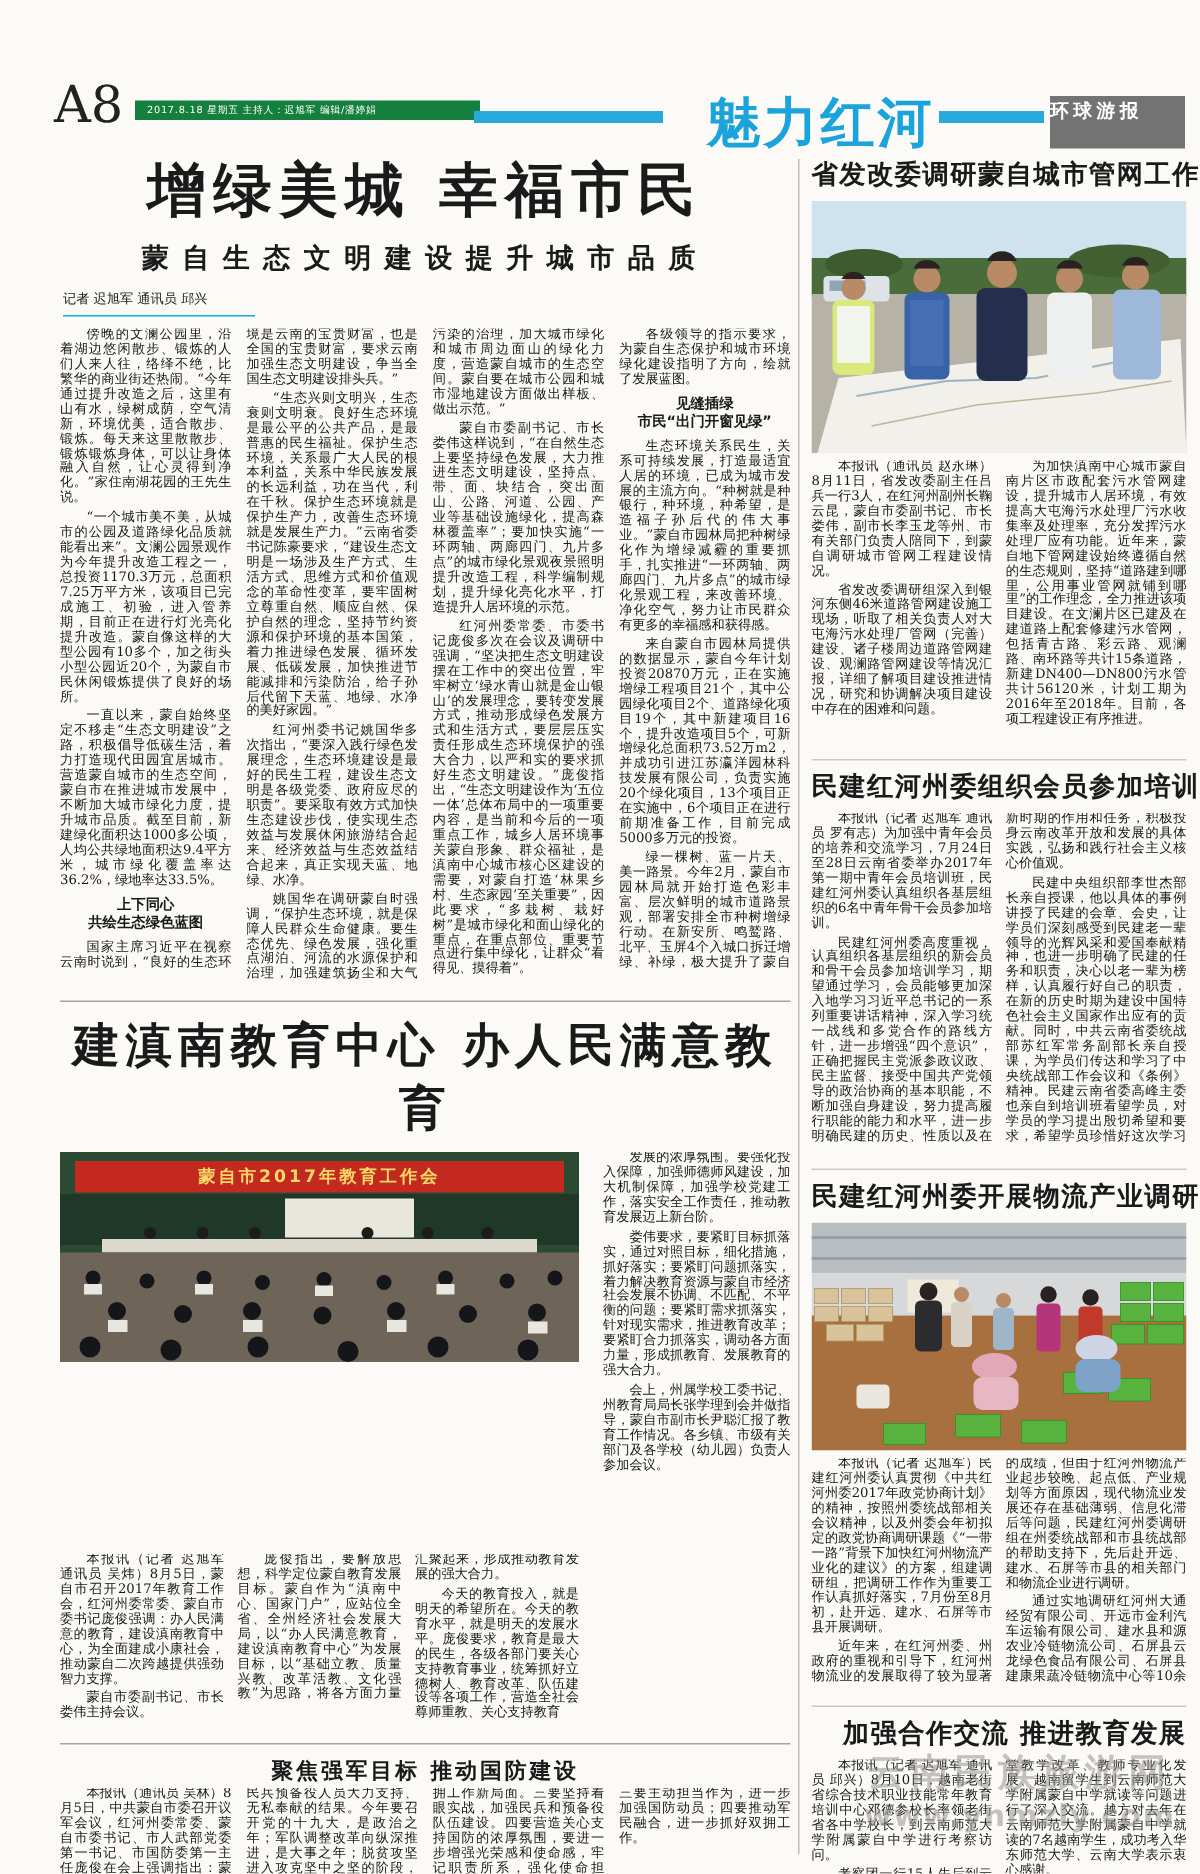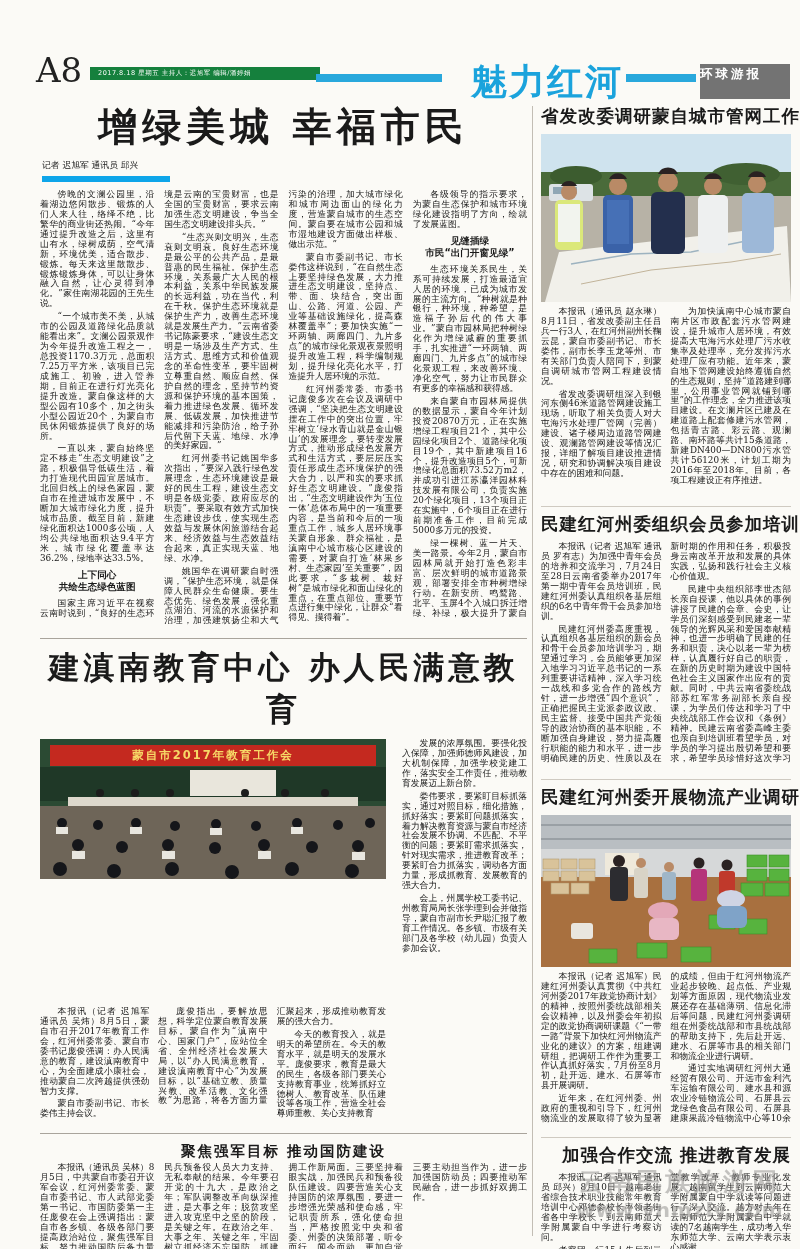--- a/index.html
+++ b/index.html
@@ -17,21 +17,21 @@
   
   .news-p{font-size:8.8px;line-height:1.13;text-align:justify;margin:0 0 3px;text-indent:2em;
        font-family:"DejaVu Serif",serif;color:#161616;}
   .subhead{text-align:center;font-weight:bold;font-size:9.6px;margin:5px 0;break-inside:avoid;
        font-family:"DejaVu Sans",sans-serif;}
   .subhead div{line-height:1.3;}
   
   .left-region{position:absolute;left:40px;top:96px;width:487px;}
   .h-lead{font-size:39px;font-weight:900;text-align:center;letter-spacing:5px;margin:4px 0 6px;}
   .h-lead-sub{font-size:18px;font-weight:700;text-align:center;letter-spacing:9px;margin:0 0 10px;}
-  .byline{width:128px;font-size:8.8px;font-family:"DejaVu Serif",serif;border-bottom:6px solid #0ea5e9;
+  .byline{width:128px;font-size:8.8px;font-family:"DejaVu Serif",serif;border-bottom:1px solid #0ea5e9;
        padding-bottom:4px;margin:0 0 8px 2px;}
   .cols-4{column-count:4;column-gap:10px;column-fill:auto;height:438px;overflow:hidden;}
   .hrule{border:none;border-top:1px solid #a9a49c;margin:10px 0 8px;}
   
   .h-edu{font-size:31px;font-weight:900;text-align:center;letter-spacing:4px;margin:2px 0 8px;}
   .edu-top{display:flex;gap:9px;}
   .edu-photo{width:306px;height:140px;flex:0 0 auto;background:#d946ef;position:relative;}
   .edu-banner{position:absolute;left:10px;top:6px;width:326px;height:21px;background:#c4291f;
        color:#f7d867;font-weight:bold;font-size:11.5px;line-height:21px;text-align:center;letter-spacing:2px;}
   .edu-rightcol{width:132px;height:262px;overflow:hidden;margin-left:47px;}
@@ -62,25 +62,26 @@
 <div class="mast-section">魅力红河</div>
 <div class="deco-bar" style="left:626px;width:70px;"></div>
 <div class="mast-paper">环球游报</div>
 
 <div class="vrule"></div>
 
 <div class="left-region">
 
   <div>
     <div class="h-lead">增绿美城  幸福市民</div>
+    <div class="h-lead-sub">蒙自生态文明建设提升城市品质</div>
     <div class="byline">记者 迟旭军 通讯员 邱兴</div>
     <div class="cols-4">
       <p class="news-p">傍晚的文澜公园里，沿着湖边悠闲散步、锻炼的人们人来人往，络绎不绝，比繁华的商业街还热闹。“今年通过提升改造之后，这里有山有水，绿树成荫，空气清新，环境优美，适合散步、锻炼。每天来这里散散步、锻炼锻炼身体，可以让身体融入自然，让心灵得到净化。”家住南湖花园的王先生说。</p>
       <p class="news-p">“一个城市美不美，从城市的公园及道路绿化品质就能看出来”。文澜公园景观作为今年提升改造工程之一，总投资1170.3万元，总面积7.25万平方米，该项目已完成施工、初验，进入管养期，目前正在进行灯光亮化提升改造。蒙自像这样的大型公园有10多个，加之街头小型公园近20个，为蒙自市民休闲锻炼提供了良好的场所。</p>
-      <p class="news-p">一直以来，蒙自始终坚定不移走“生态文明建设”之路，积极倡导低碳生活，着力打造现代田园宜居城市。北回归线上的绿色家园，蒙自市在推进城市发展中，不断加大城市绿化力度，提升城市品质。截至目前，新建绿化面积达1000多公顷，人均公共绿地面积达9.4平方米，城市绿化覆盖率达36.2%，绿地率达33.5%。</p>
+      <p class="news-p">一直以来，蒙自始终坚定不移走“生态文明建设”之路，积极倡导低碳生活，着力打造现代田园宜居城市。营造蒙自城市的生态空间，蒙自市在推进城市发展中，不断加大城市绿化力度，提升城市品质。截至目前，新建绿化面积达1000多公顷，人均公共绿地面积达9.4平方米，城市绿化覆盖率达36.2%，绿地率达33.5%。</p>
       <div class="subhead">
         <div>上下同心</div>
         <div>共绘生态绿色蓝图</div>
       </div>
       <p class="news-p">国家主席习近平在视察云南时说到，“良好的生态环境是云南的宝贵财富，也是全国的宝贵财富，要求云南加强生态文明建设，争当全国生态文明建设排头兵。”</p>
       <p class="news-p">“生态兴则文明兴，生态衰则文明衰。良好生态环境是最公平的公共产品，是最普惠的民生福祉。保护生态环境，关系最广大人民的根本利益，关系中华民族发展的长远利益，功在当代，利在千秋。保护生态环境就是保护生产力，改善生态环境就是发展生产力。”云南省委书记陈豪要求，“建设生态文明是一场涉及生产方式、生活方式、思维方式和价值观念的革命性变革，要牢固树立尊重自然、顺应自然、保护自然的理念，坚持节约资源和保护环境的基本国策，着力推进绿色发展、循环发展、低碳发展，加快推进节能减排和污染防治，给子孙后代留下天蓝、地绿、水净的美好家园。”</p>
       <p class="news-p">红河州委书记姚国华多次指出，“要深入践行绿色发展理念，生态环境建设是最好的民生工程，建设生态文明是各级党委、政府应尽的职责”。要采取有效方式加快生态建设步伐，使实现生态效益与发展休闲旅游结合起来、经济效益与生态效益结合起来，真正实现天蓝、地绿、水净。</p>
       <p class="news-p">姚国华在调研蒙自时强调，“保护生态环境，就是保障人民群众生命健康。要生态优先、绿色发展，强化重点湖泊、河流的水源保护和治理，加强建筑扬尘和大气污染的治理，加大城市绿化和城市周边面山的绿化力度，营造蒙自城市的生态空间。蒙自要在城市公园和城市湿地建设方面做出样板、做出示范。”</p>
       <p class="news-p">蒙自市委副书记、市长娄伟这样说到，“在自然生态上要坚持绿色发展，大力推进生态文明建设，坚持点、带、面、块结合，突出面山、公路、河道、公园、产业等基础设施绿化，提高森林覆盖率”；要加快实施“一环两轴、两廊四门、九片多点”的城市绿化景观夜景照明提升改造工程，科学编制规划，提升绿化亮化水平，打造提升人居环境的示范。</p>
       <p class="news-p">红河州委常委、市委书记庞俊多次在会议及调研中强调，“坚决把生态文明建设摆在工作中的突出位置，牢牢树立‘绿水青山就是金山银山’的发展理念，要转变发展方式，推动形成绿色发展方式和生活方式，要层层压实责任形成生态环境保护的强大合力，以严和实的要求抓好生态文明建设。”庞俊指出，“生态文明建设作为‘五位一体’总体布局中的一项重要内容，是当前和今后的一项重点工作，城乡人居环境事关蒙自形象、群众福祉，是滇南中心城市核心区建设的需要，对蒙自打造‘林果乡村、生态家园’至关重要”，因此要求，“多栽树、栽好树”是城市绿化和面山绿化的重点，在重点部位、重要节点进行集中绿化，让群众“看得见、摸得着”。</p>

